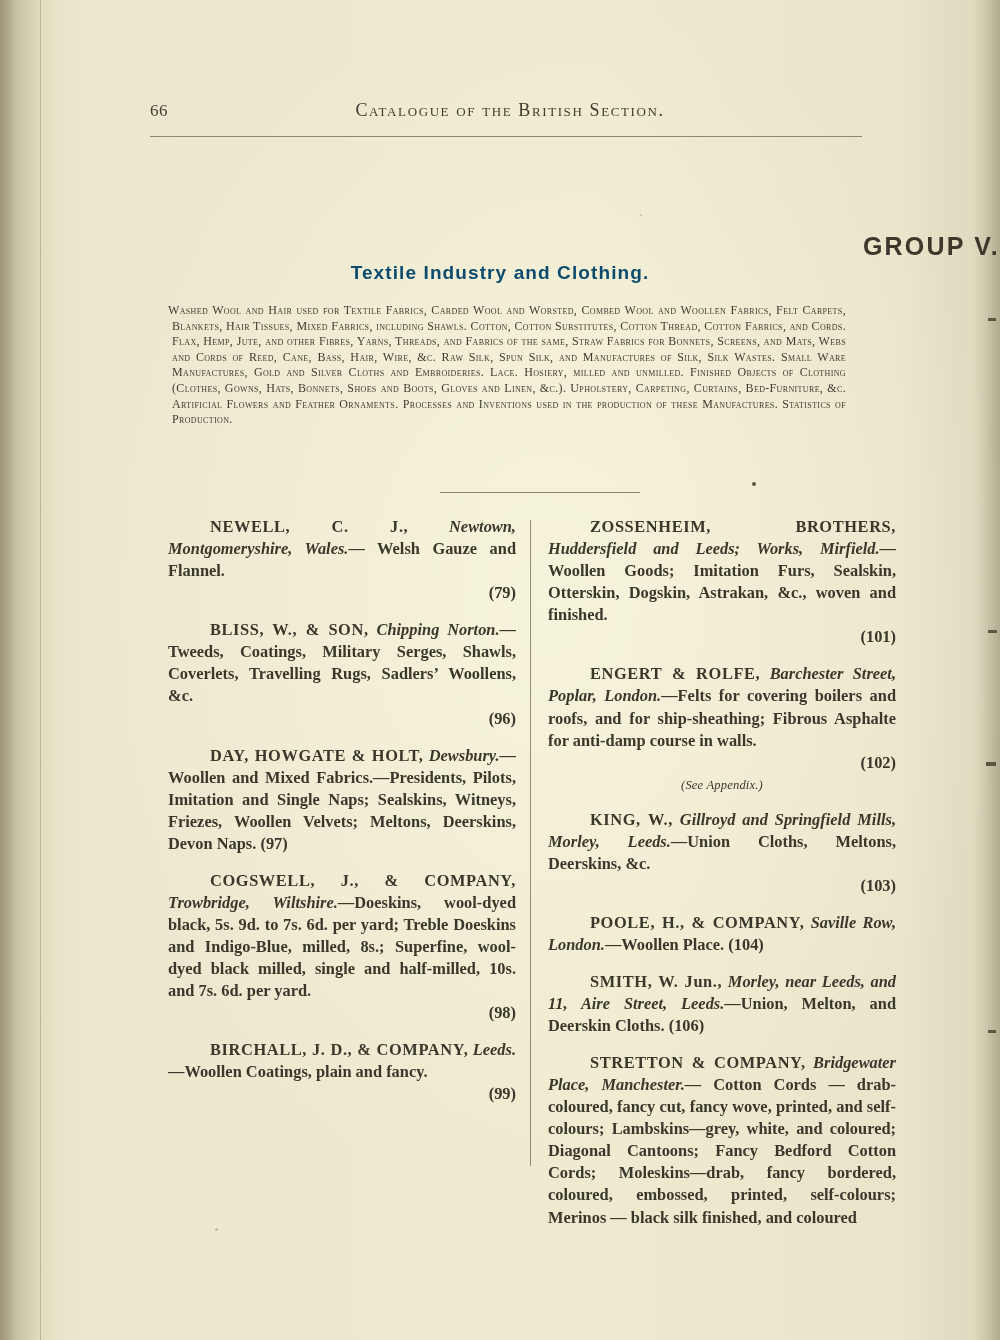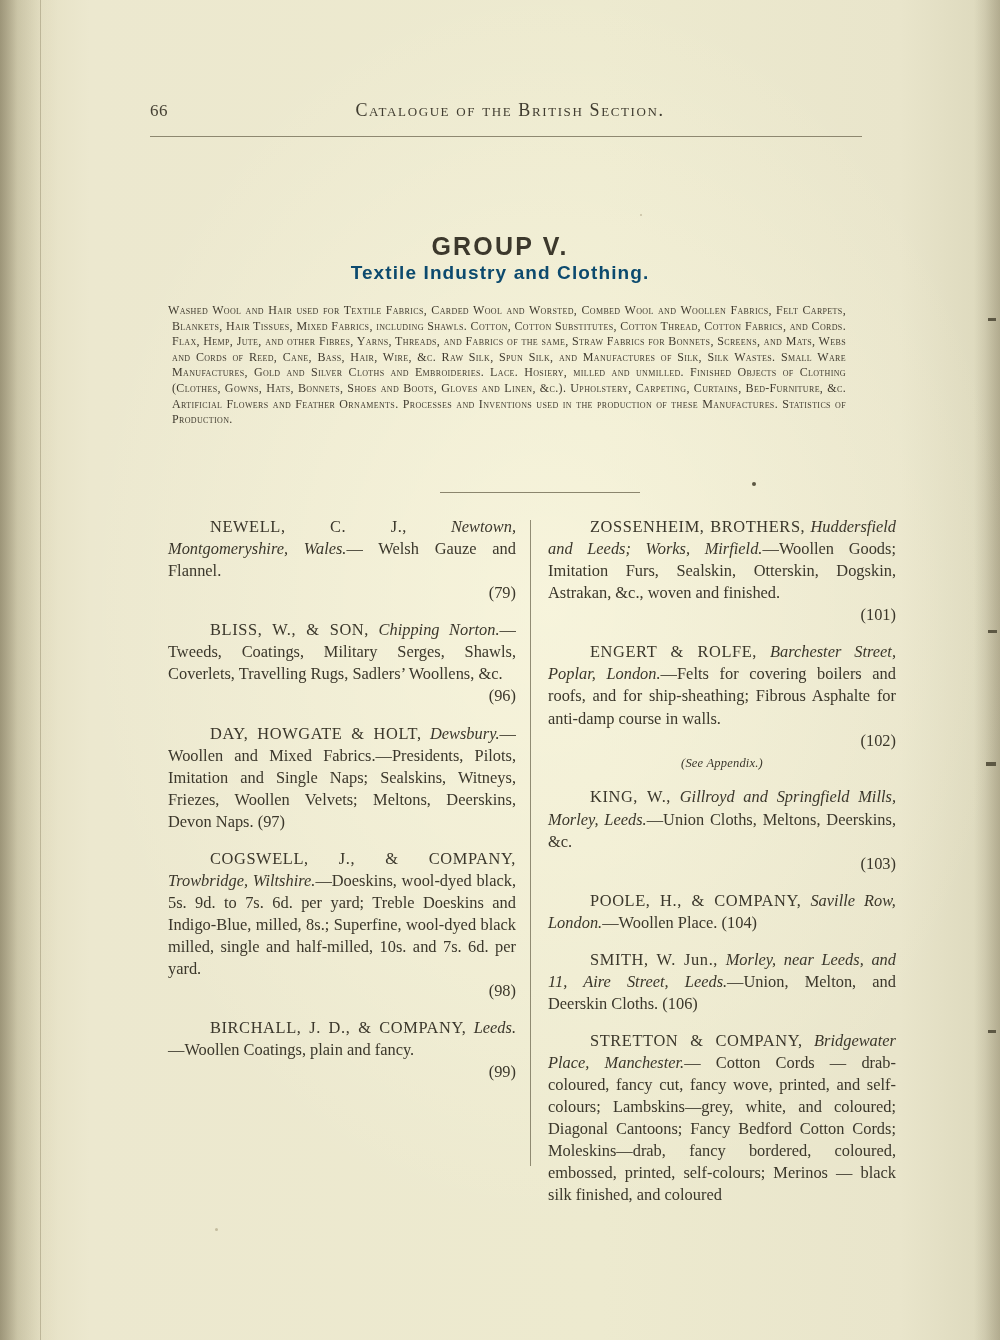--- a/index.html
+++ b/index.html
@@ -91,21 +91,21 @@
     background: #6d6750;
     opacity: 0.75;
   }
 
   
   .group-title {
     position: absolute;
     top: 232px;
     left: 0;
     width: 1000px;
-    text-align: center;
+    text-align: right;
     font-size: 25px;
     letter-spacing: 2.2px;
     font-family: "Liberation Sans", sans-serif;
     font-weight: bold;
     color: #3c382c;
   }
   .group-subtitle {
     position: absolute;
     top: 262px;
     left: 0;
@@ -166,21 +166,21 @@
     position: absolute;
     left: 362px;
     top: 4px;
     width: 1px;
     height: 646px;
     background: #6f6952;
     opacity: 0.75;
   }
 
   .entry { margin-bottom: 15px; position: relative; }
-  .entry p { margin: 0; }
+  .entry p { margin: 0; font-weight: bold; }
   .name { letter-spacing: 0.6px; }
   .ital { font-style: italic; }
   .num {
     font-style: normal;
   }
   .num-right {
     display: block;
     text-align: right;
   }
   .note {

